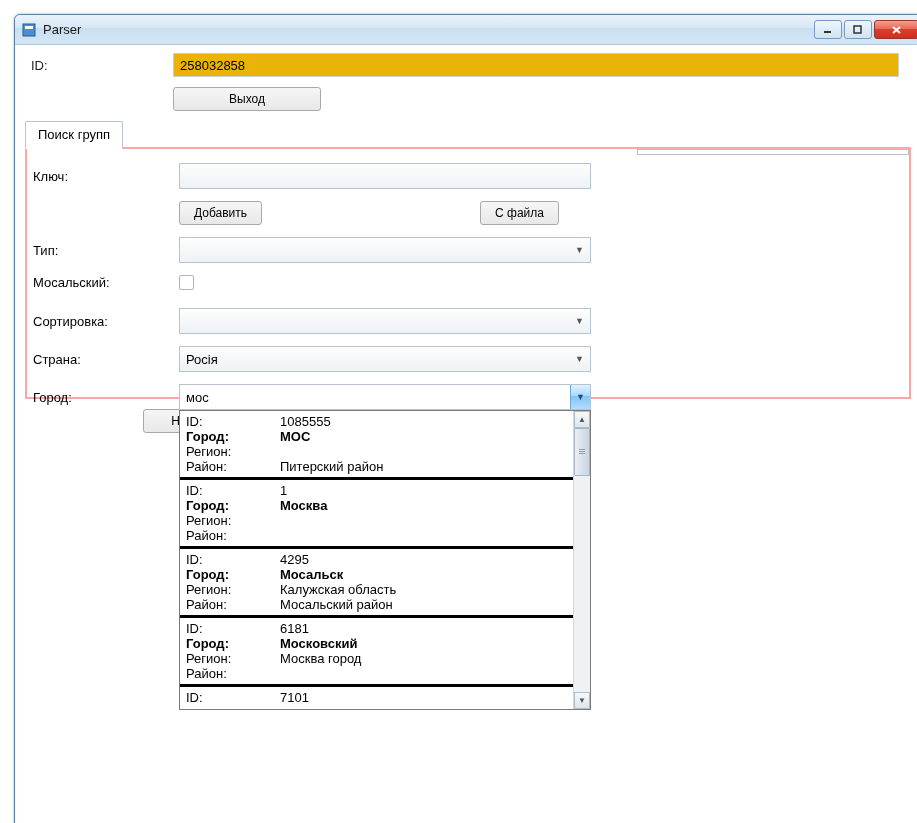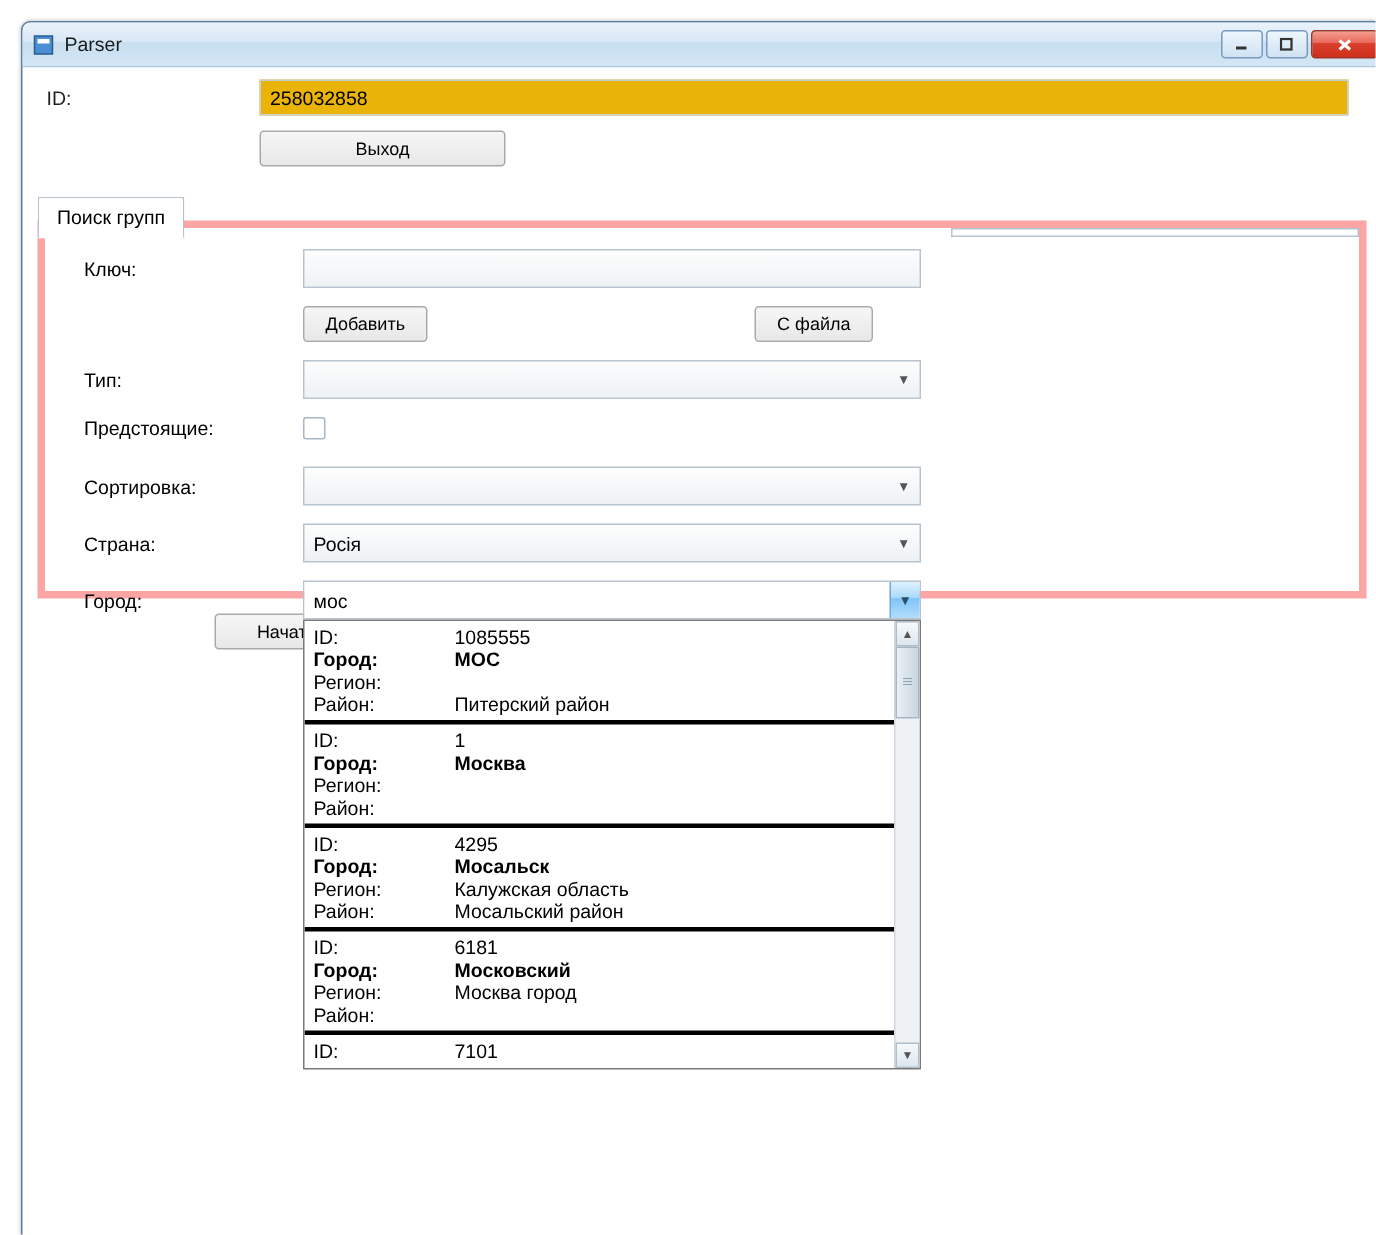--- a/index.html
+++ b/index.html
@@ -90,43 +90,43 @@
 .btn {
   height: 24px;
   padding: 0 14px;
   background: linear-gradient(to bottom, #f6f6f6, #e8e8e8);
   border: 1px solid #a9a9a9;
   border-radius: 3px;
   font-size: 12px;
   cursor: pointer;
   min-width: 76px;
 }
-.btn.wide { width: 164px; }
+.btn.wide { width: 148px; }
 .tabs-wrap {
   margin-top: 6px;
 }
 .tab-strip {
   display: flex;
   position: relative;
   z-index: 2;
 }
 .tab {
   border: 1px solid #b7c3ce;
   border-bottom: 1px solid #fff;
   padding: 5px 12px 6px 12px;
   background: #fff;
   border-radius: 2px 2px 0 0;
   font-size: 13px;
   cursor: pointer;
   position: relative;
-  top: 12px;
+  top: 2px;
 }
 .tab-pane {
-  border: 5px solid #fca5a5;
-  padding: 14px 24px;
+  border: 2px solid #fca5a5;
+  padding: 14px 4px;
   position: relative;
 }
 .inner-row {
   display: flex;
   align-items: center;
   margin-bottom: 12px;
 }
 .inner-row .lbl { width: 148px; font-size: 13px; padding-left: 2px; }
 .key-input, .combo {
   width: 412px;
@@ -333,21 +333,21 @@
 
         <div class="inner-row">
           <div class="lbl">Тип:</div>
           <div class="combo">
             <span></span>
             <span class="combo-arrow">▼</span>
           </div>
         </div>
 
         <div class="inner-row">
-          <div class="lbl">Предстоящие:</div>
+          <div class="lbl">Мосальский:</div>
           <div class="chk"></div>
         </div>
 
         <div class="inner-row" style="margin-top:18px;">
           <div class="lbl">Сортировка:</div>
           <div class="combo">
             <span></span>
             <span class="combo-arrow">▼</span>
           </div>
         </div>

